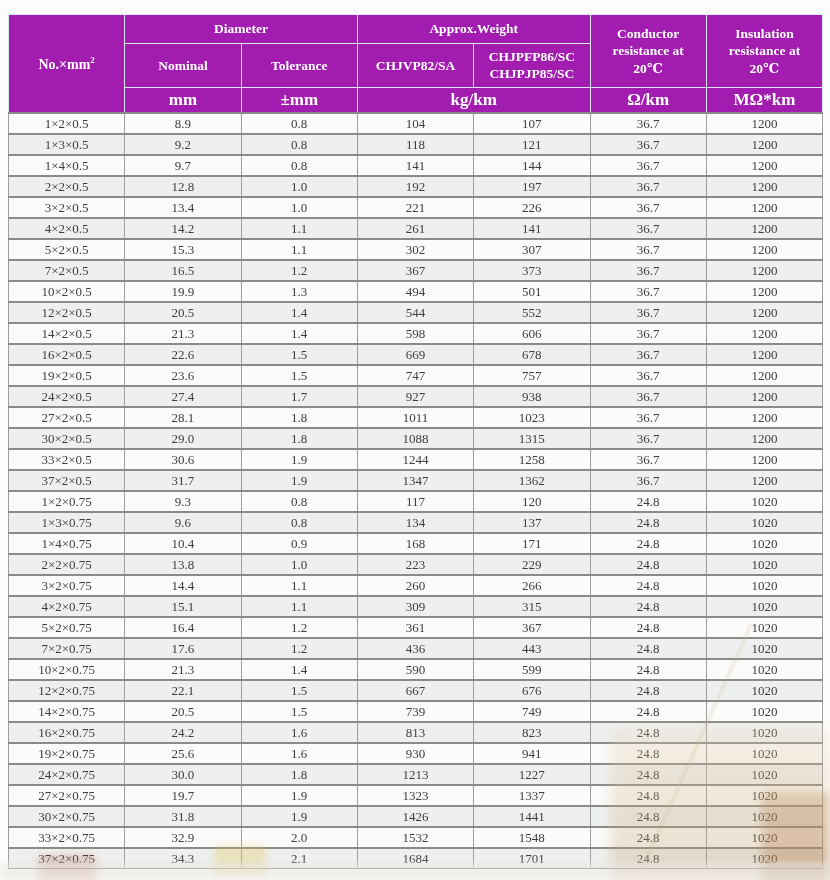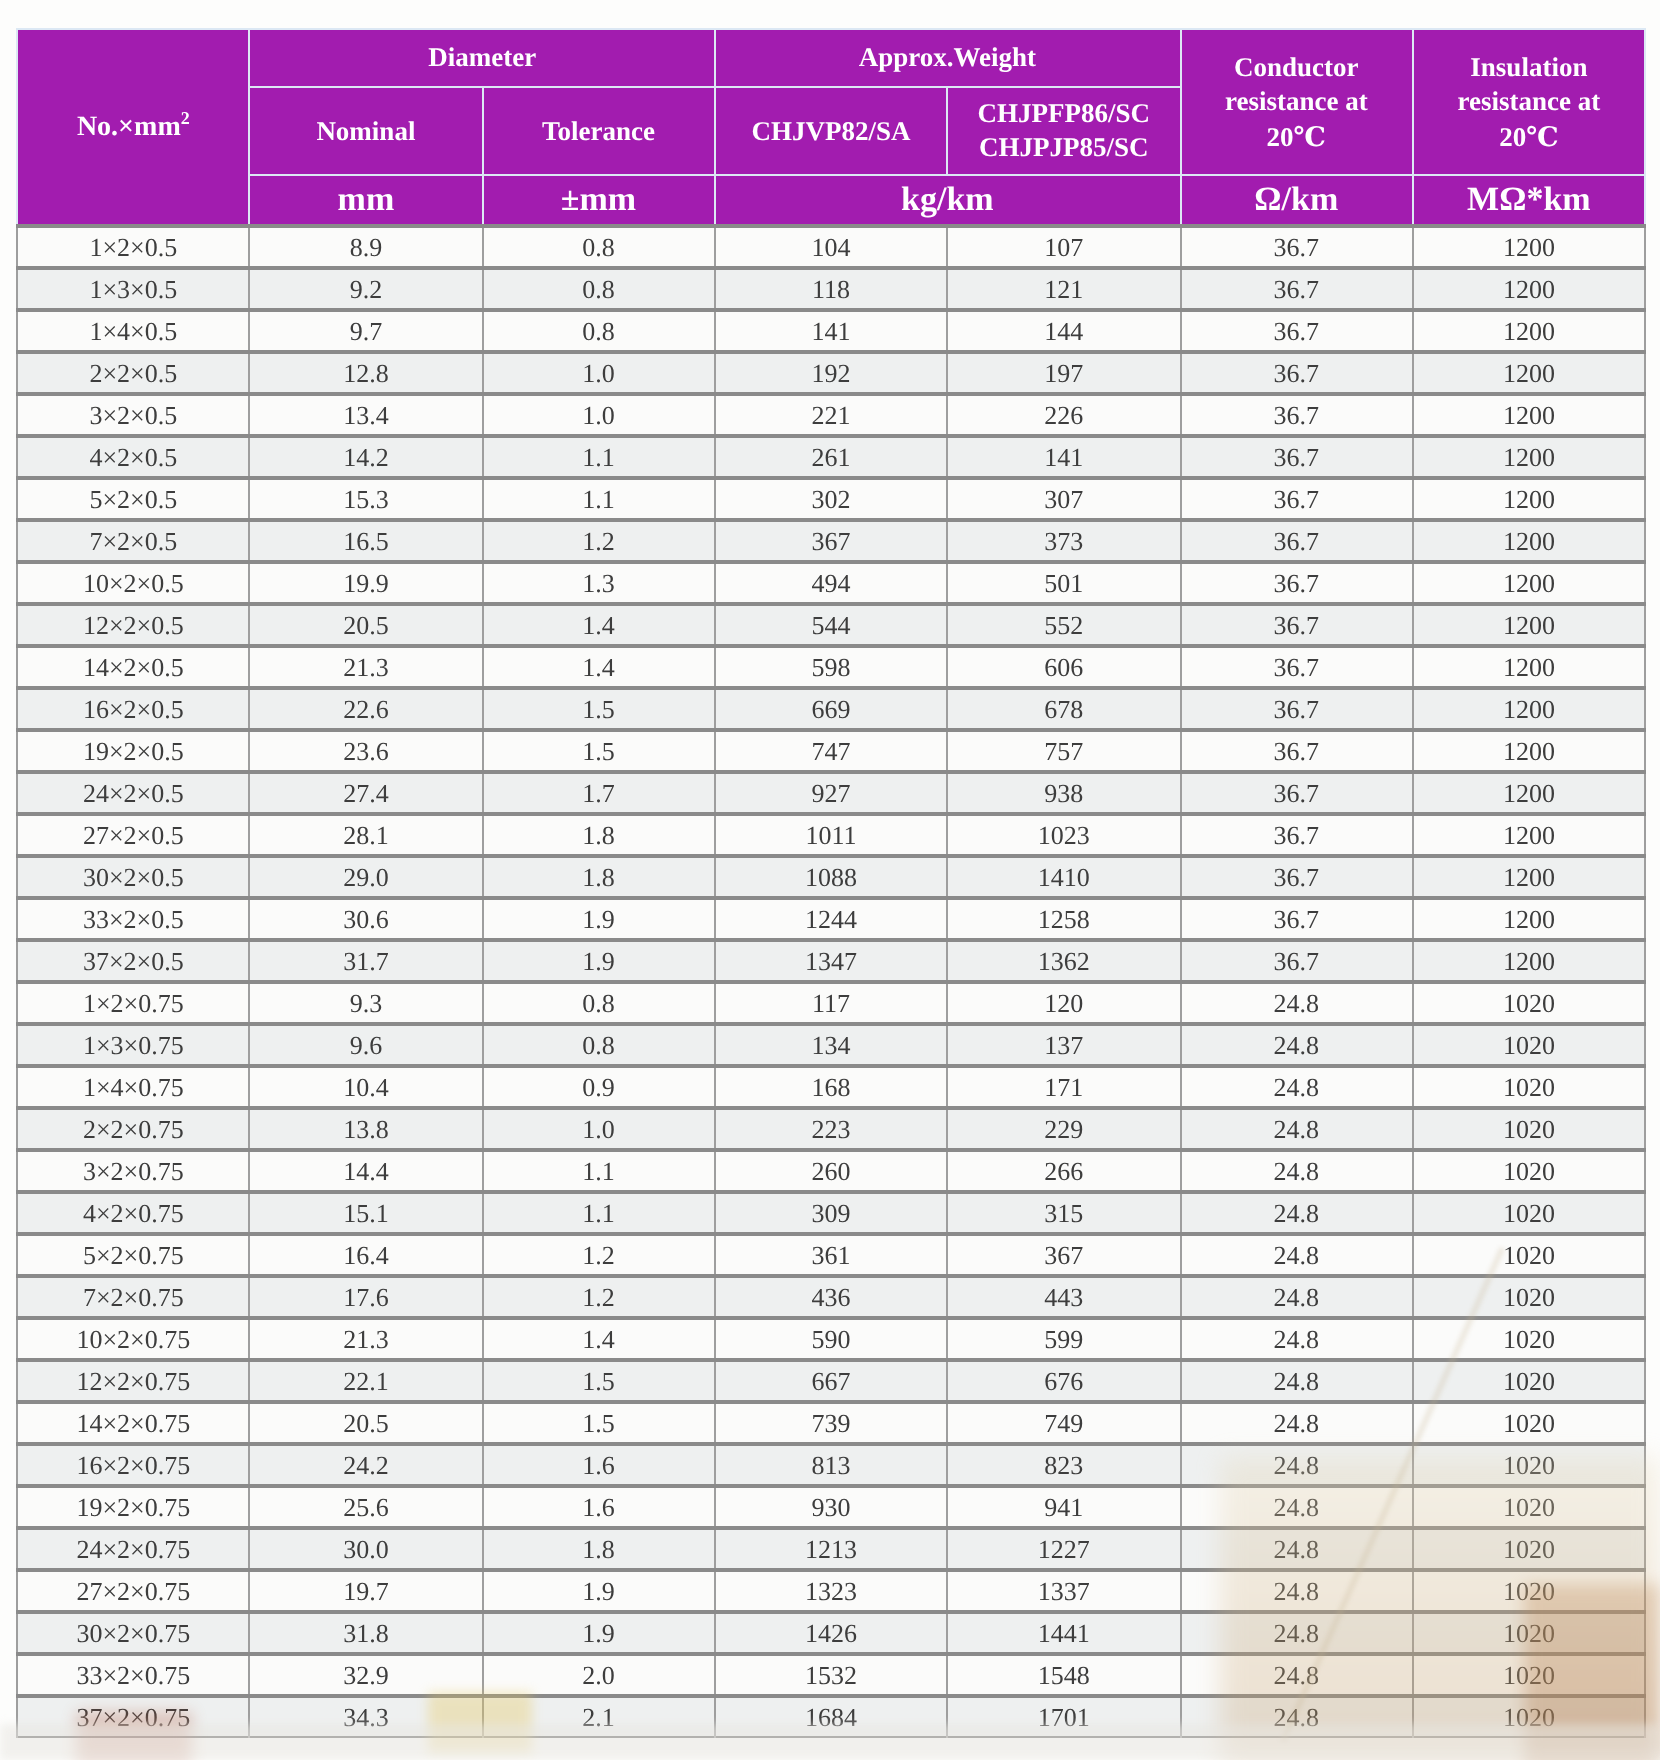--- a/index.html
+++ b/index.html
@@ -232,21 +232,21 @@
           <td>1011</td>
           <td>1023</td>
           <td>36.7</td>
           <td>1200</td>
         </tr>
         <tr>
           <td>30×2×0.5</td>
           <td>29.0</td>
           <td>1.8</td>
           <td>1088</td>
-          <td>1410</td>
+          <td>1315</td>
           <td>36.7</td>
           <td>1200</td>
         </tr>
         <tr>
           <td>33×2×0.5</td>
           <td>30.6</td>
           <td>1.9</td>
           <td>1244</td>
           <td>1258</td>
           <td>36.7</td>

